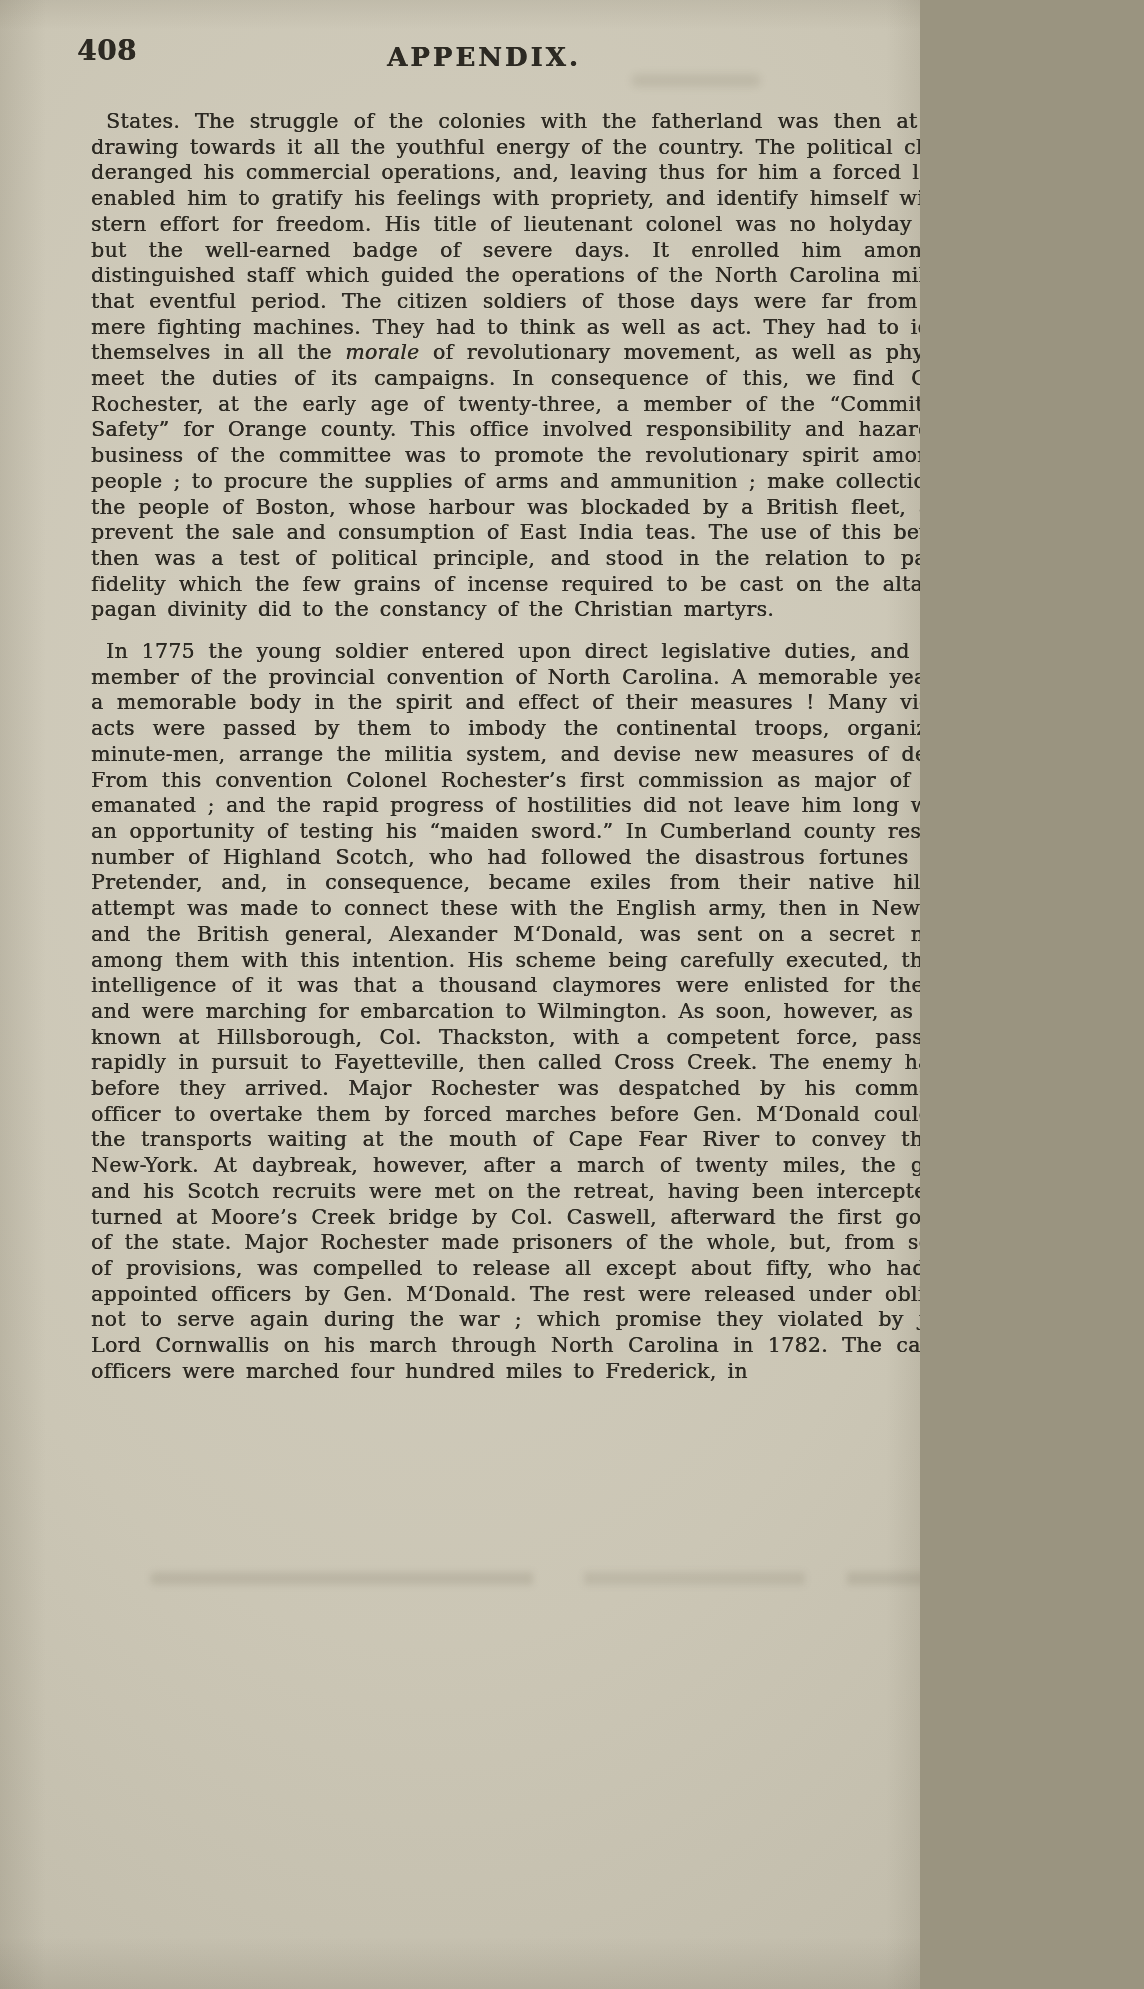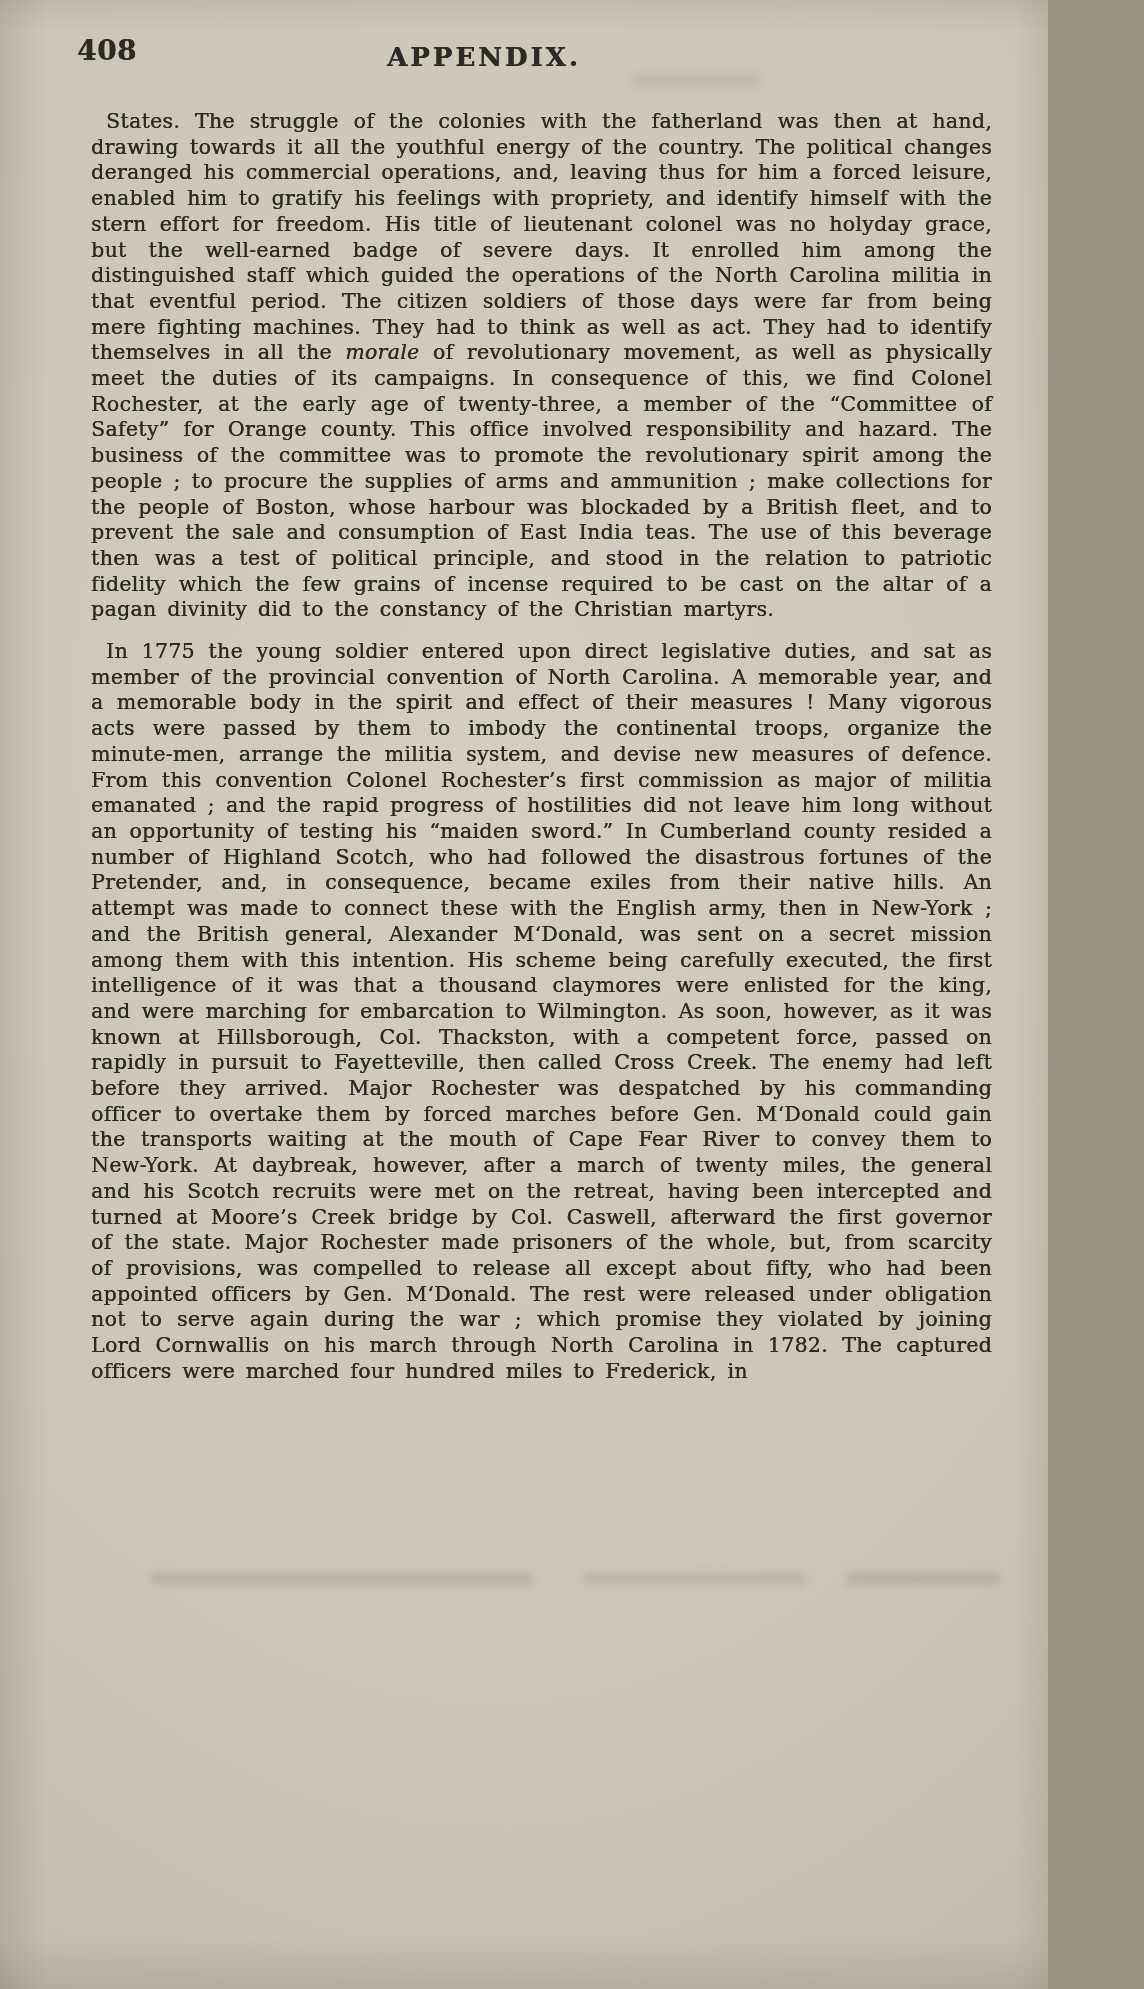--- a/index.html
+++ b/index.html
@@ -7,21 +7,21 @@
     padding: 0;
   }
   body {
     width: 1144px;
     height: 1989px;
     background: #9a9480;
     font-family: "DejaVu Serif", "Liberation Serif", serif;
   }
   .page {
     position: relative;
-    width: 1048px;
+    width: 920px;
     height: 1989px;
     overflow: hidden;
     color: #2d2a23;
     background-color: #cbc6b5;
     background-image:
       linear-gradient(90deg, rgba(82,74,54,0.14), rgba(82,74,54,0) 46px),
       linear-gradient(270deg, rgba(82,74,54,0.10), rgba(82,74,54,0) 34px),
       linear-gradient(180deg, rgba(82,74,54,0.10), rgba(82,74,54,0) 30px),
       linear-gradient(0deg, rgba(82,74,54,0.14), rgba(82,74,54,0) 52px),
       radial-gradient(115% 85% at 47% 36%, #d4cfc0 0%, #cbc6b5 55%, #beb9a8 100%);

